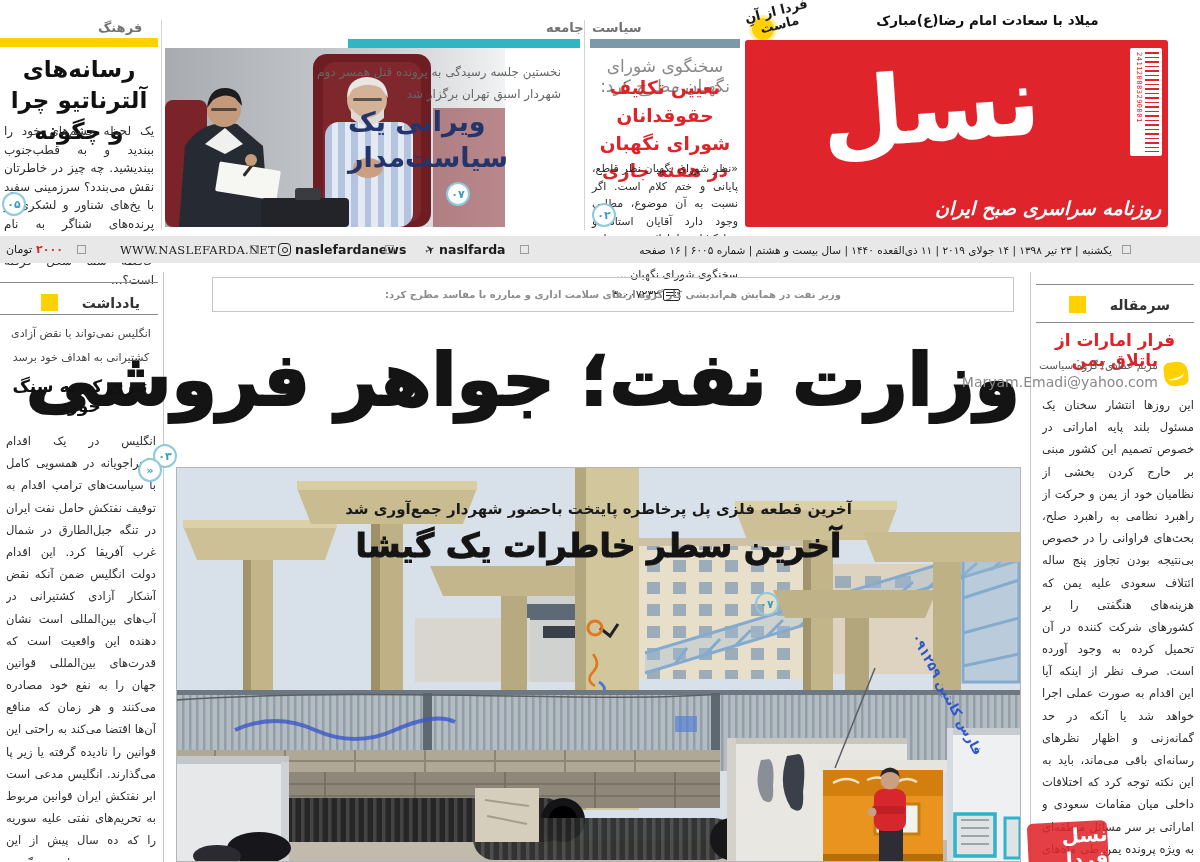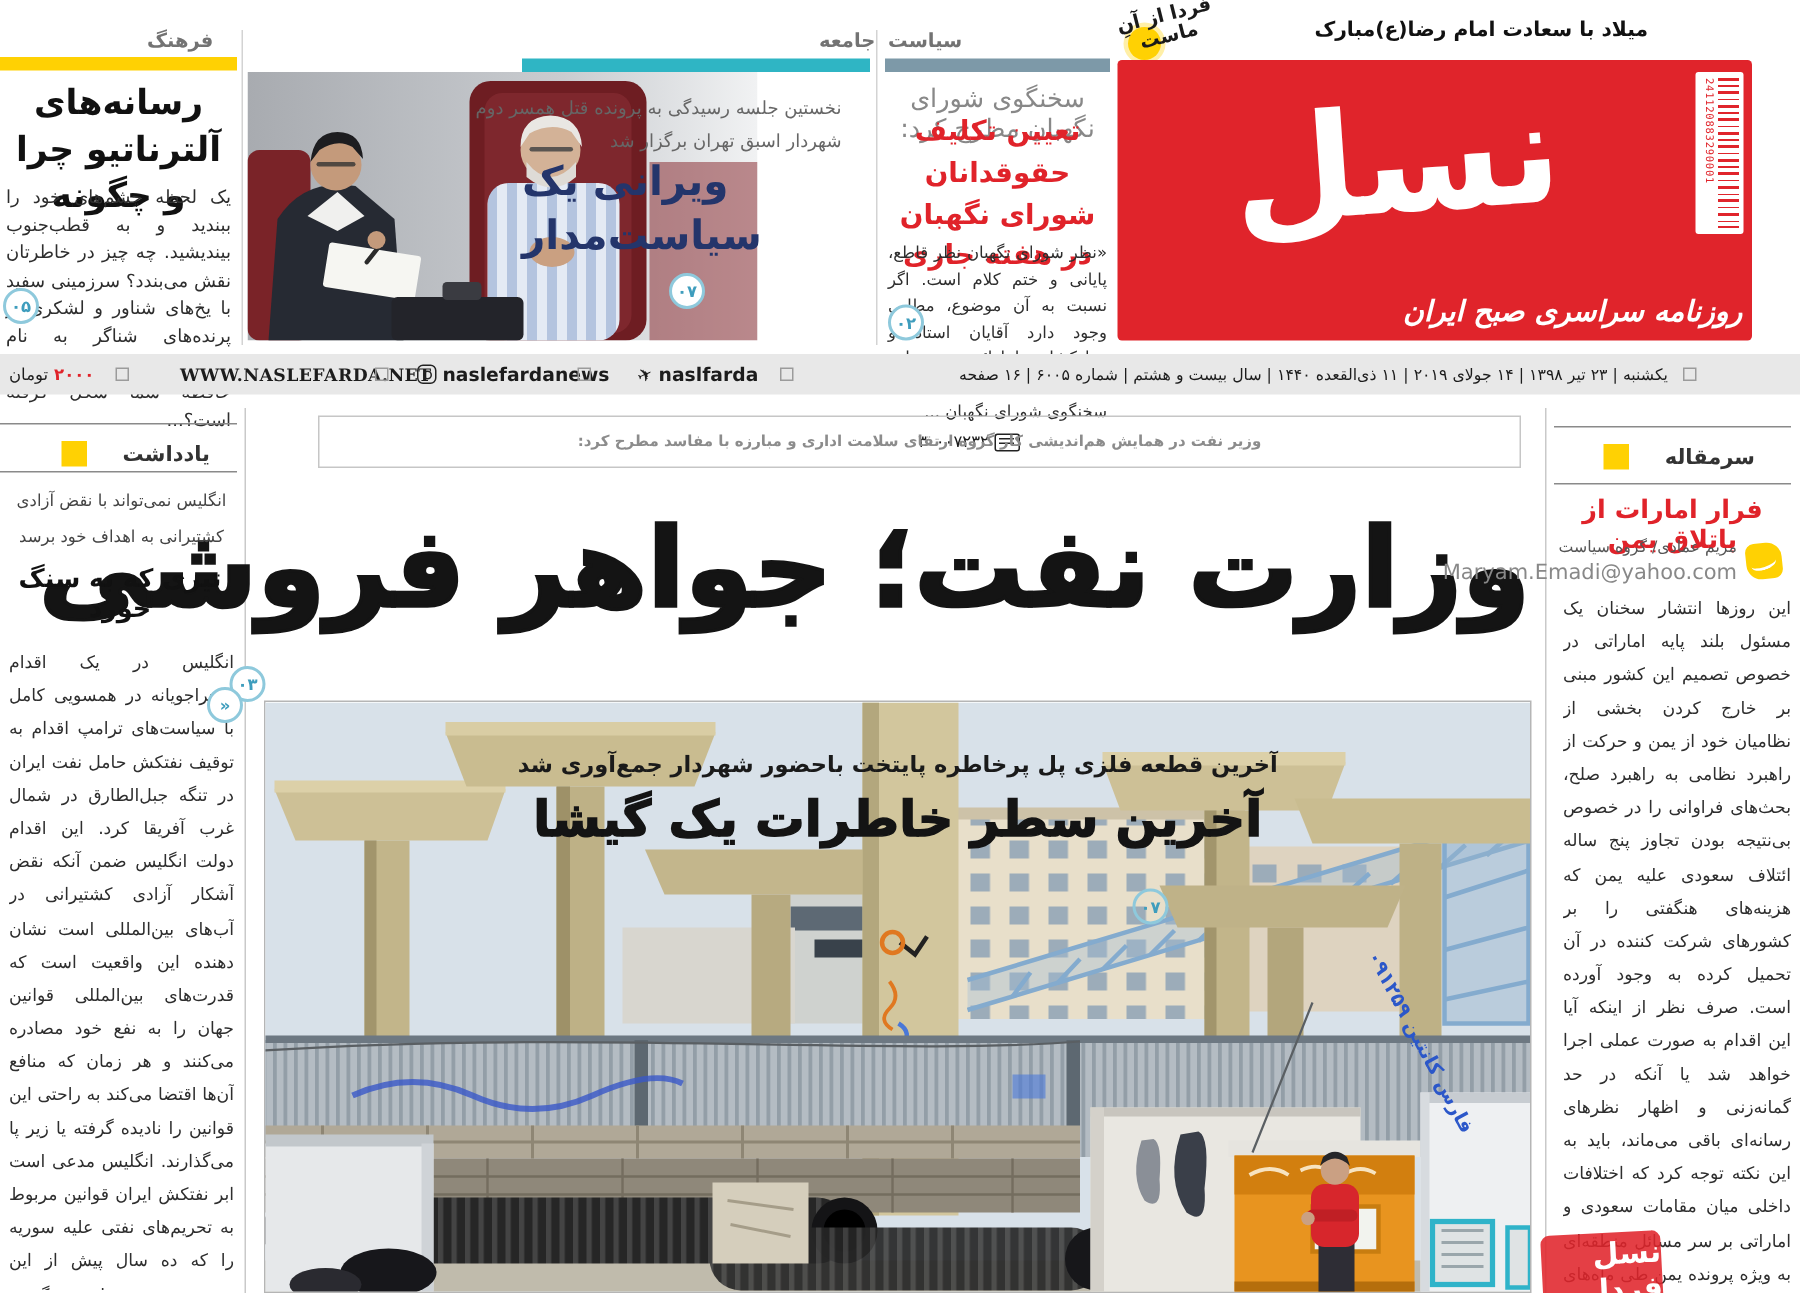--- a/index.html
+++ b/index.html
@@ -41,21 +41,21 @@
   .tagline { position:absolute; left:190px; bottom:8px; color:#fff; font-size:19px; font-weight:bold; font-style:italic; }
   .barcode-box { position:absolute; right:6px; top:8px; width:32px; height:108px; background:#fff; border-radius:2px; padding:4px 3px; display:flex; }
   .barcode-bars { width:14px; height:100%; background:repeating-linear-gradient(180deg,#e0242b 0 2px,#fff 2px 5px,#e0242b 5px 6px,#fff 6px 9px); }
   .barcode-num { writing-mode:vertical-rl; font-size:7px; color:#e0242b; letter-spacing:.5px; font-family:"DejaVu Sans Mono",monospace; margin-right:2px; direction:ltr; }
 
   
   .dateline { position:absolute; left:0; top:236px; width:1200px; height:27px; background:#e8e8e8; font-size:11px; color:#1c1c1c; }
   .dl { position:absolute; top:0; height:27px; display:flex; align-items:center; gap:4px; }
   .sep-sq { position:absolute; top:9px; width:9px; height:9px; border:1px solid #9b9b9b; background:transparent; }
   .price-num { color:#e0232a; font-weight:bold; }
-  .dl-site { font-weight:bold; font-family:"DejaVu Serif",serif; font-size:11.5px; letter-spacing:.3px; direction:ltr; }
+  .dl-site { font-weight:normal; font-family:"DejaVu Serif",serif; font-size:11.5px; letter-spacing:.3px; direction:ltr; }
   .dl-handle { font-weight:bold; font-size:12.5px; direction:ltr; }
   .ig-icon { width:13px; height:13px; border:1.6px solid #222; border-radius:4px; position:relative; display:inline-block; }
   .ig-icon::after { content:""; position:absolute; left:3px; top:3px; width:4px; height:4px; border:1.4px solid #222; border-radius:50%; }
   .tg-icon { font-size:12px; transform:rotate(-25deg); display:inline-block; }
   .sms-icon { width:17px; height:12px; border:1.4px solid #222; border-radius:2px; position:relative; display:inline-block; }
   .sms-icon::after { content:""; position:absolute; left:2px; top:2px; width:10px; height:1.5px; background:#222; box-shadow:0 3px 0 #222; }
   .dl-date { font-size:10.5px; white-space:nowrap; }
 
   
   .kicker-box { position:absolute; left:212px; top:277px; width:802px; height:35px; border:1px solid #c6c6c6; display:flex; align-items:center; justify-content:center; font-size:10px; font-weight:bold; color:#8c8c8c; }

